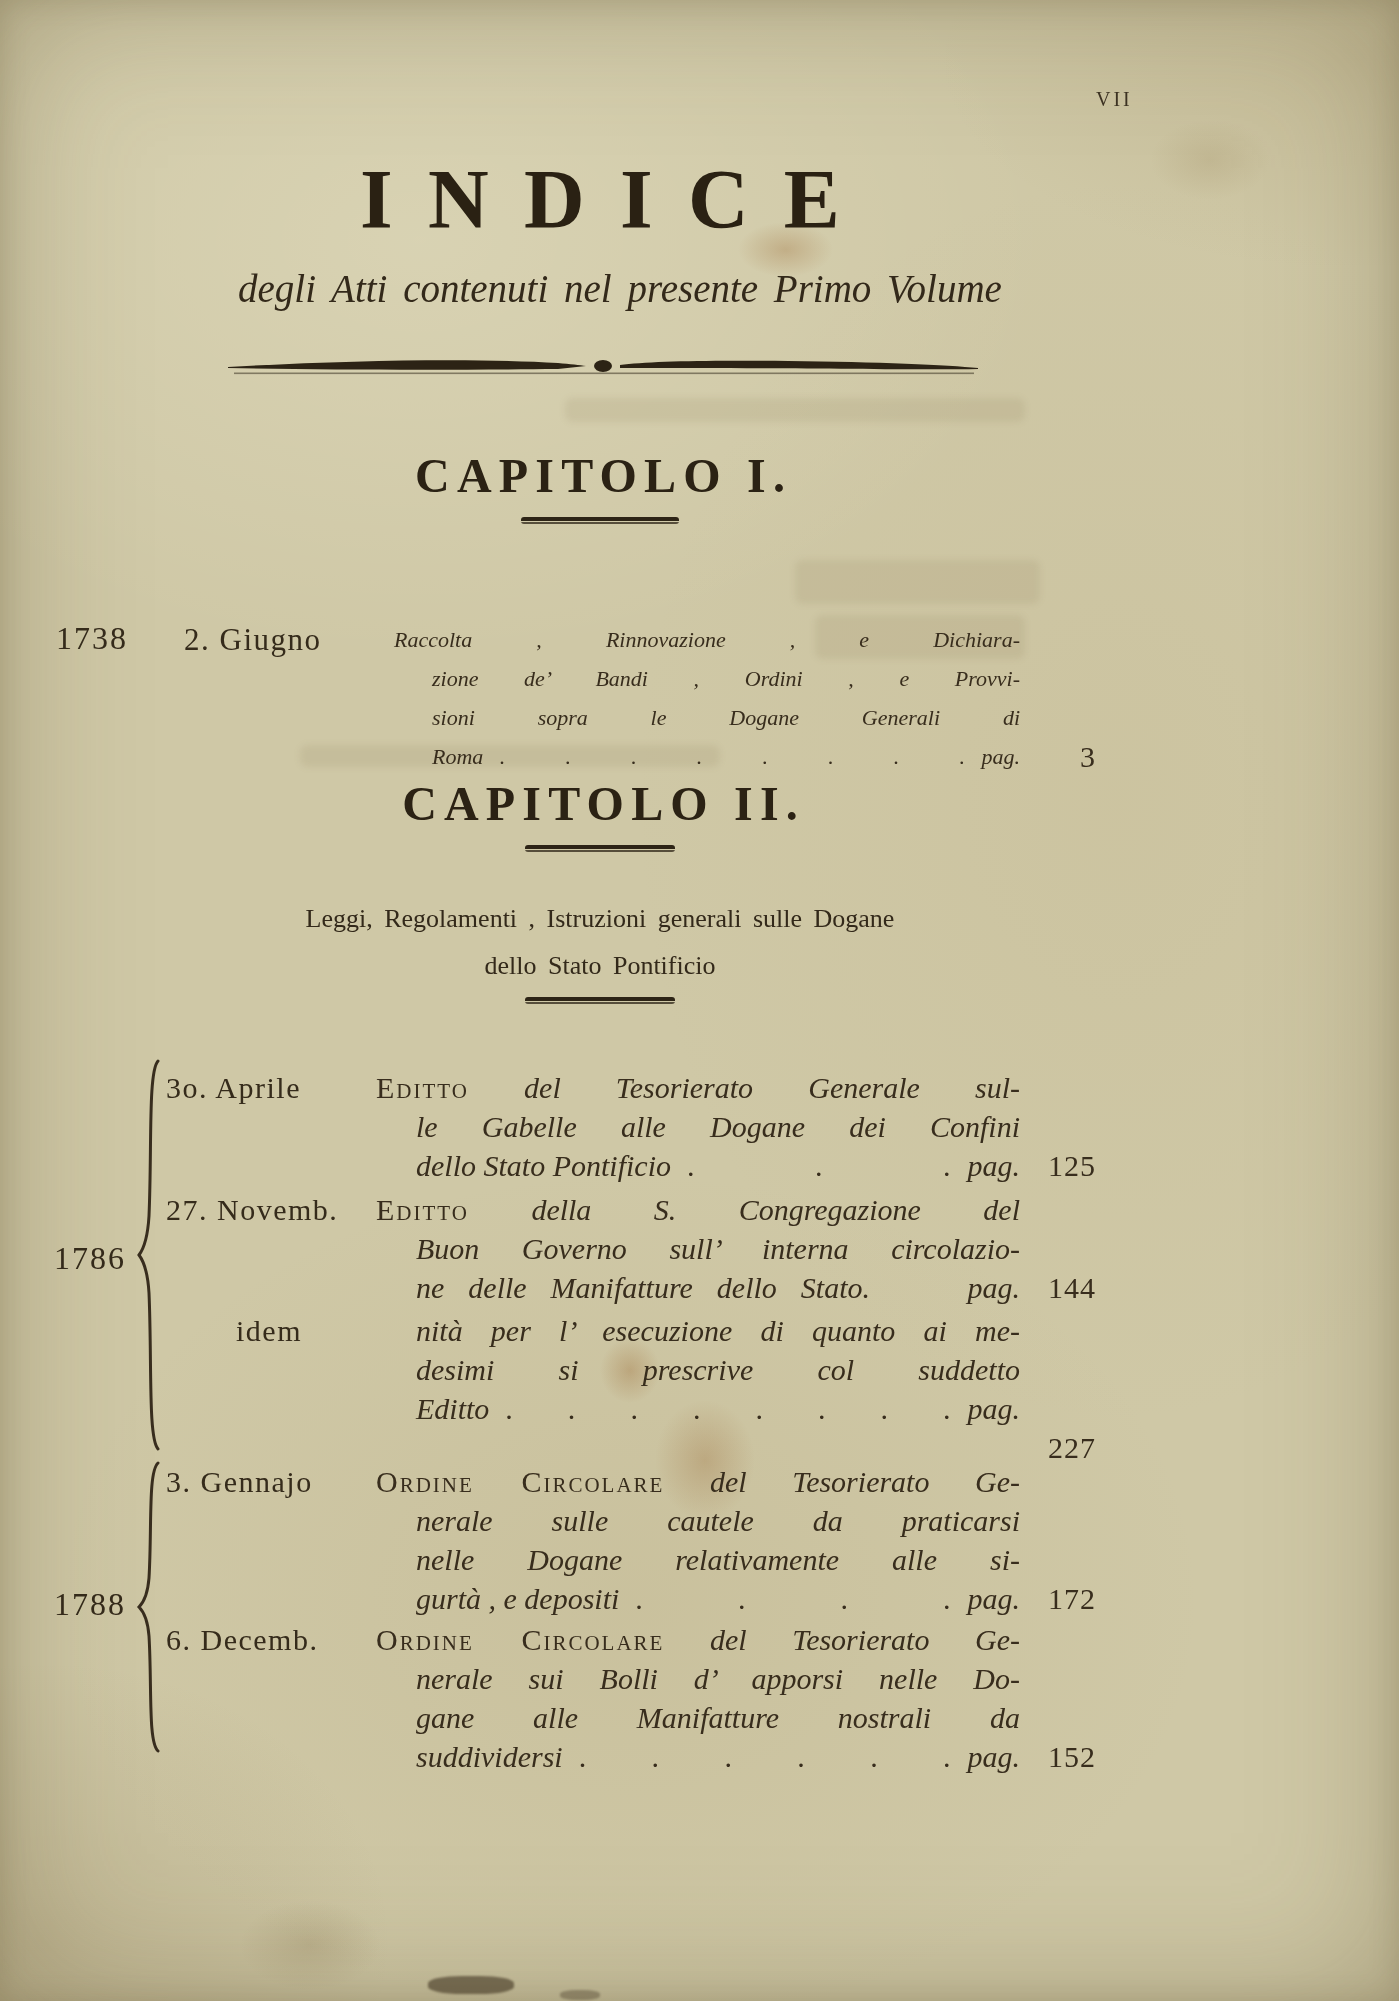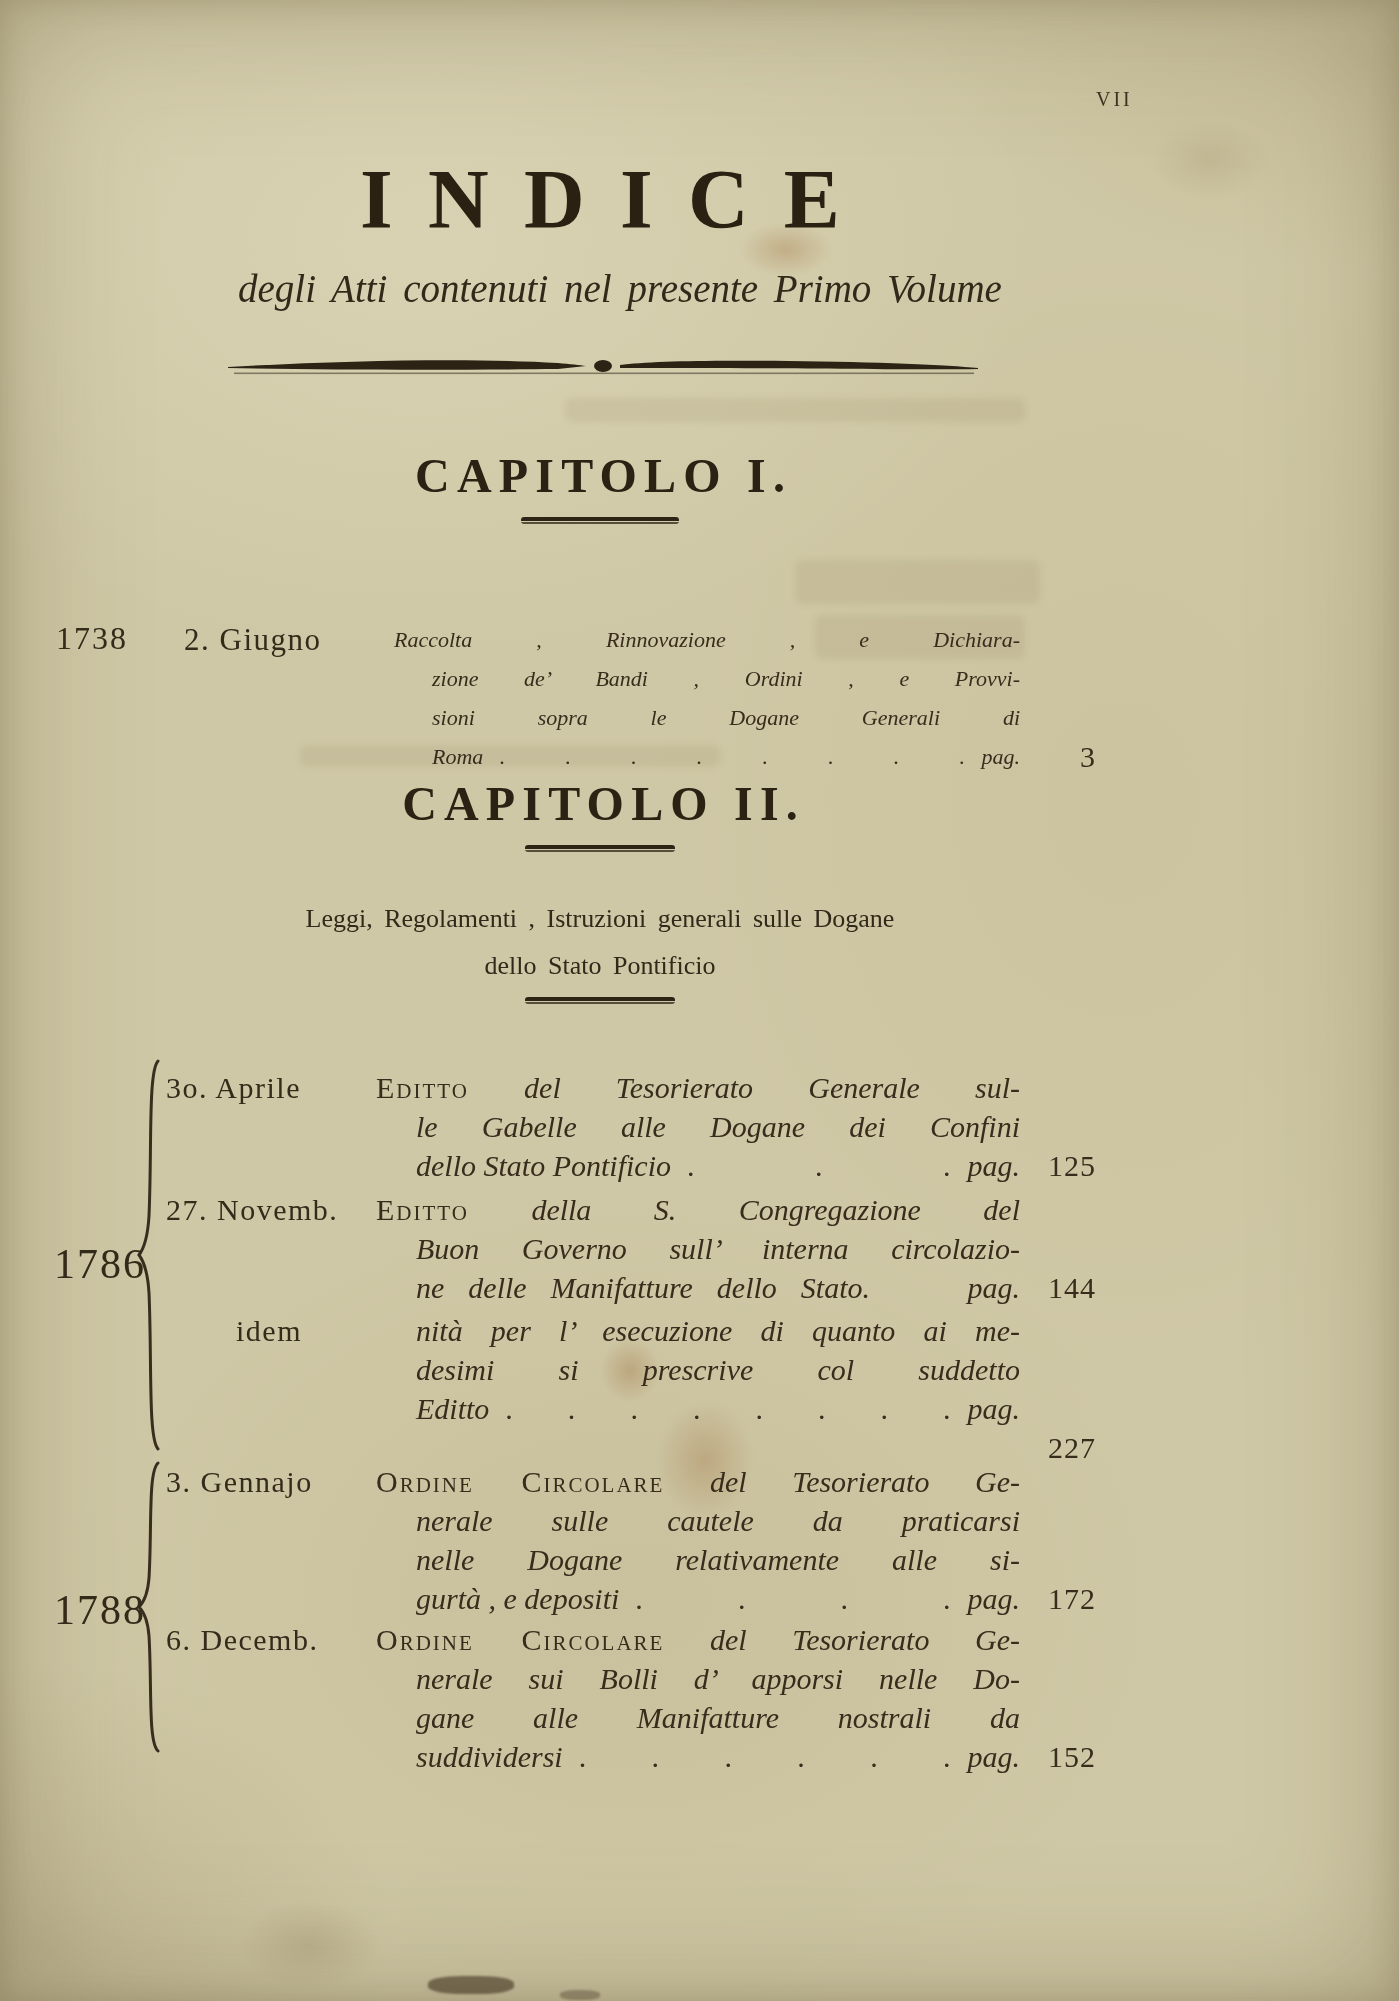--- a/index.html
+++ b/index.html
@@ -37,21 +37,21 @@
   .it,.line{font-style:italic;}
   .kw{font-style:normal;font-variant:small-caps;letter-spacing:2px;}
   .cont{padding-left:40px;}
   .c1 .cont{padding-left:38px;}
   .last{display:flex;align-items:baseline;text-align:left;}
   .last .txt{flex:0 0 auto;}
   .last .txt.wide{word-spacing:.55em;}
   .last .dots{flex:1 1 auto;text-align:justify;text-align-last:justify;margin:0 16px;letter-spacing:1px;font-style:normal;}
   .last .pg{flex:0 0 auto;}
   .pagenum{position:absolute;left:1024px;width:72px;text-align:right;font-size:30px;line-height:39px;letter-spacing:1px;color:#382d1d;}
-  .year-label{position:absolute;left:54px;font-size:42px;letter-spacing:2px;color:#342a1a;}
+  .year-label{position:absolute;left:54px;font-size:32px;letter-spacing:2px;color:#342a1a;}
   .brace{position:absolute;left:136px;}
   
   .ornament{position:absolute;left:228px;top:357px;}
   
   .stain{position:absolute;border-radius:50%;pointer-events:none;}
   .bleed{position:absolute;filter:blur(3px);background:rgba(118,100,62,.10);border-radius:8px;pointer-events:none;}
   .smudge{position:absolute;background:rgba(52,40,22,.55);filter:blur(1px);border-radius:40%;}
 </style>
 </head>
 <body>

